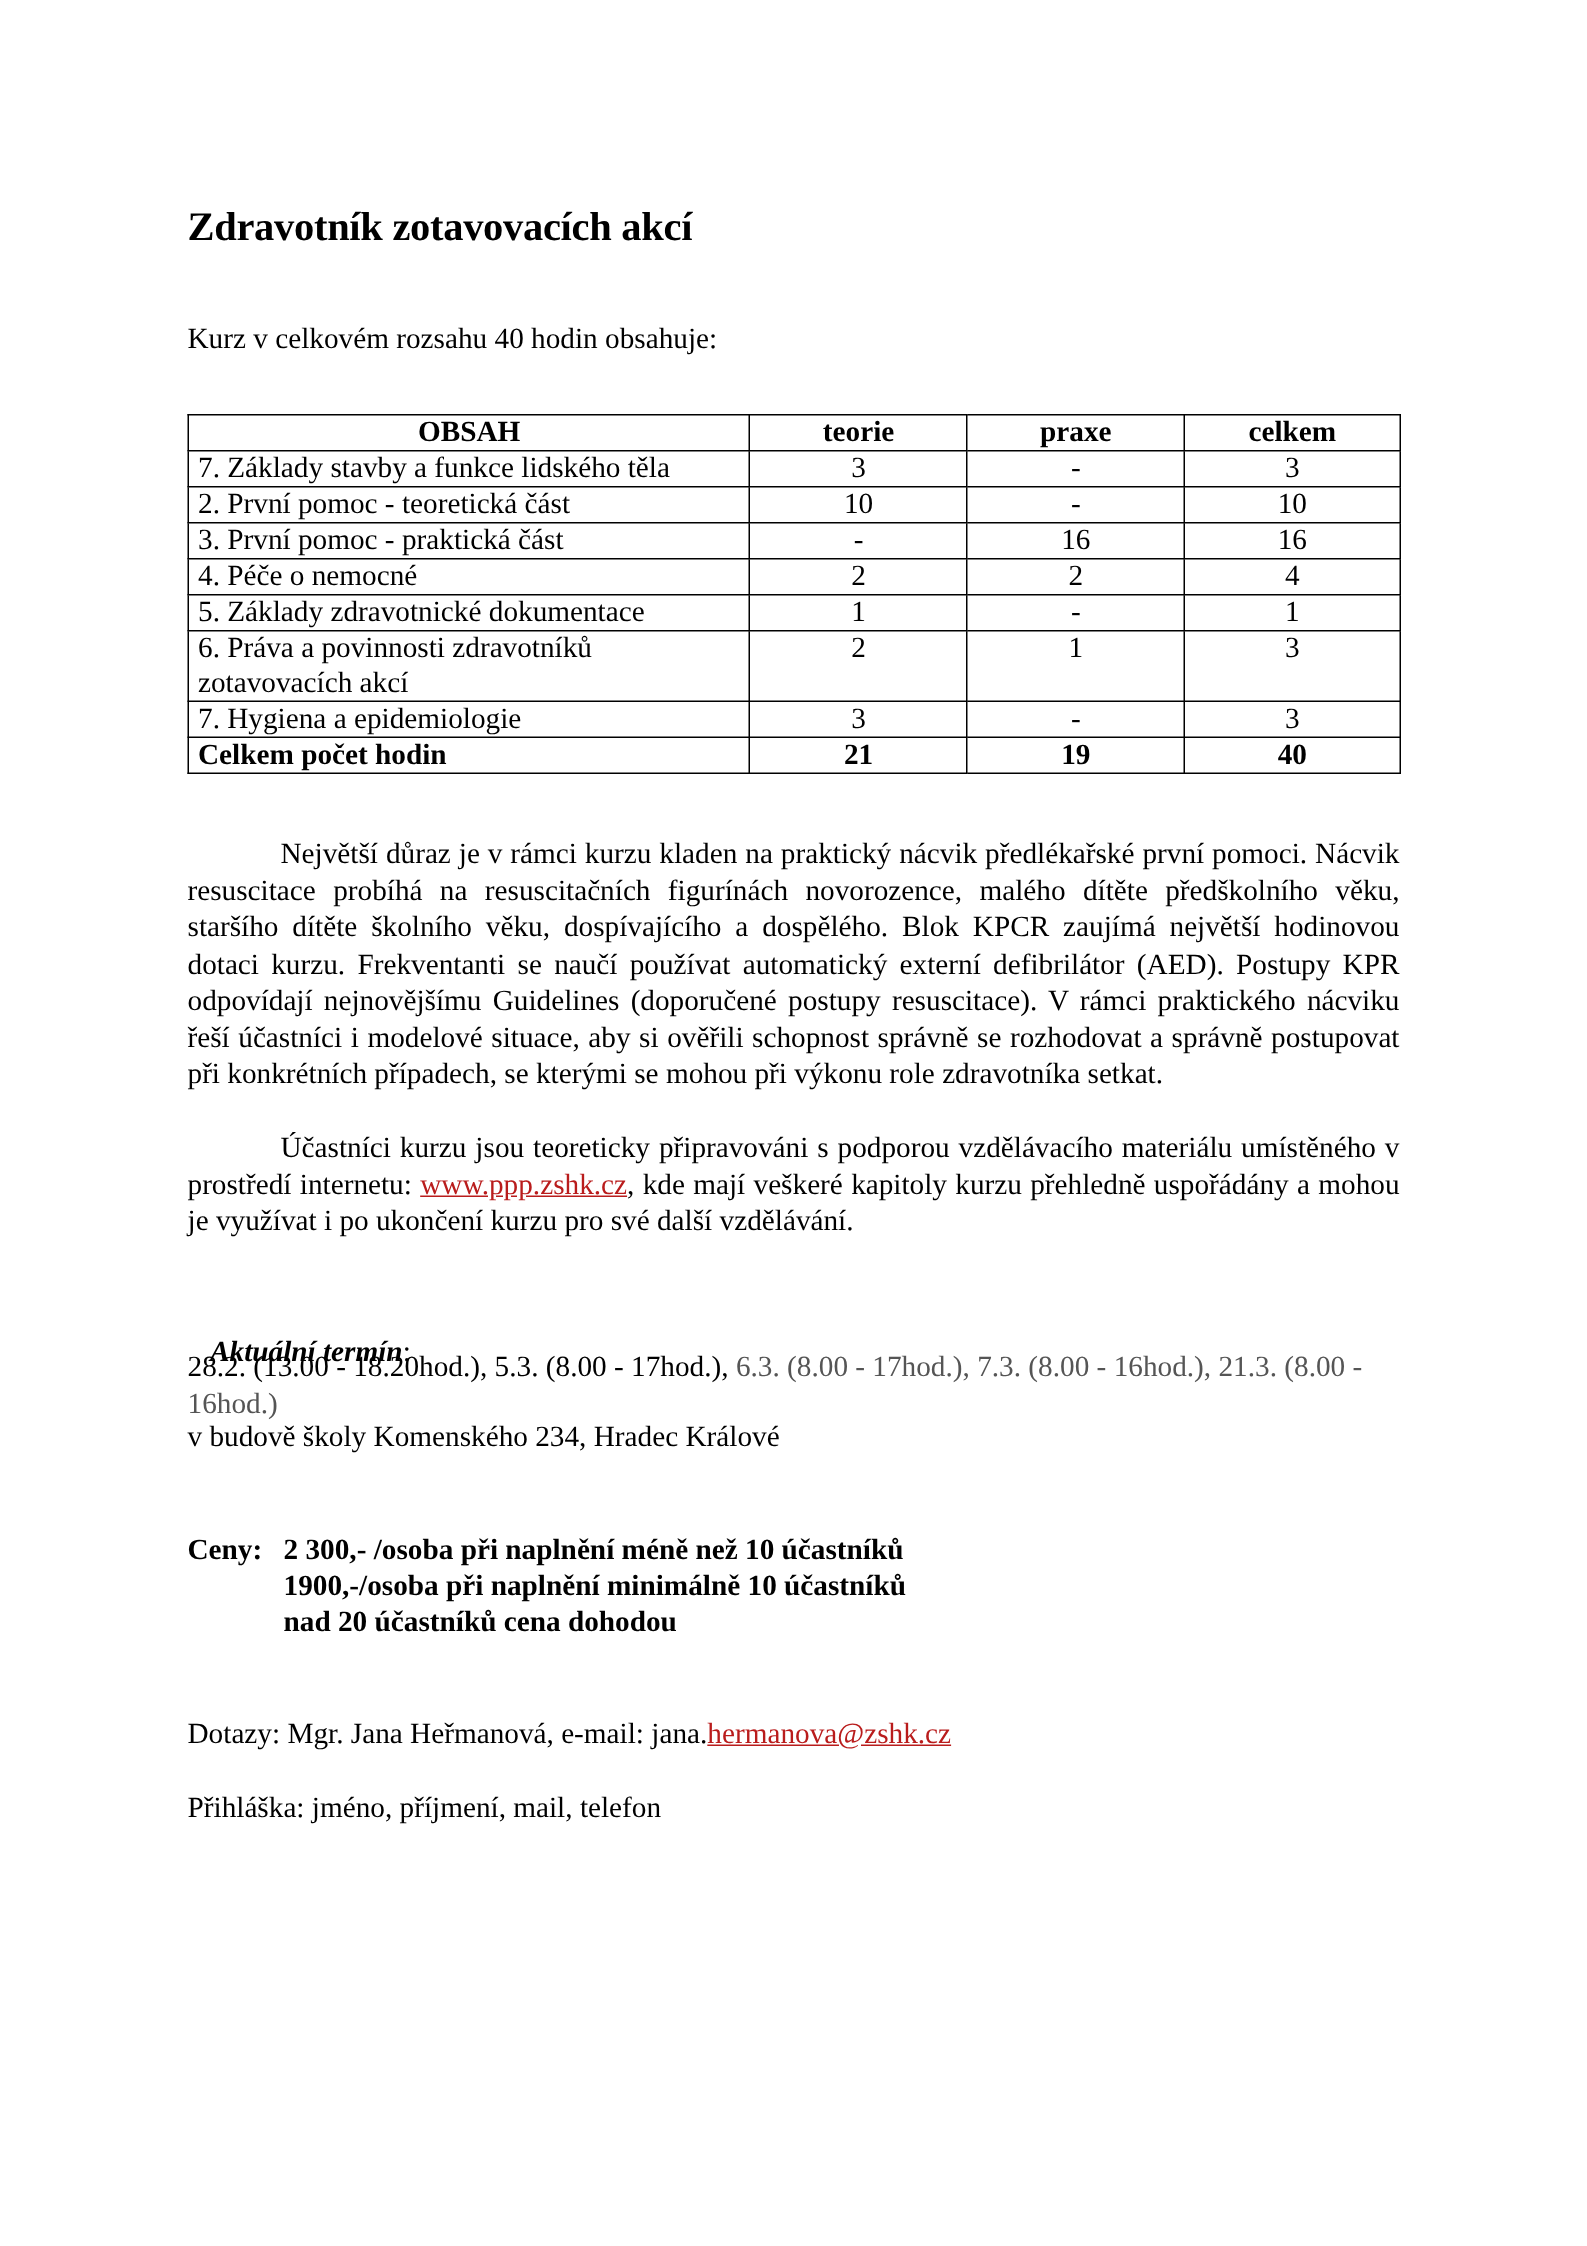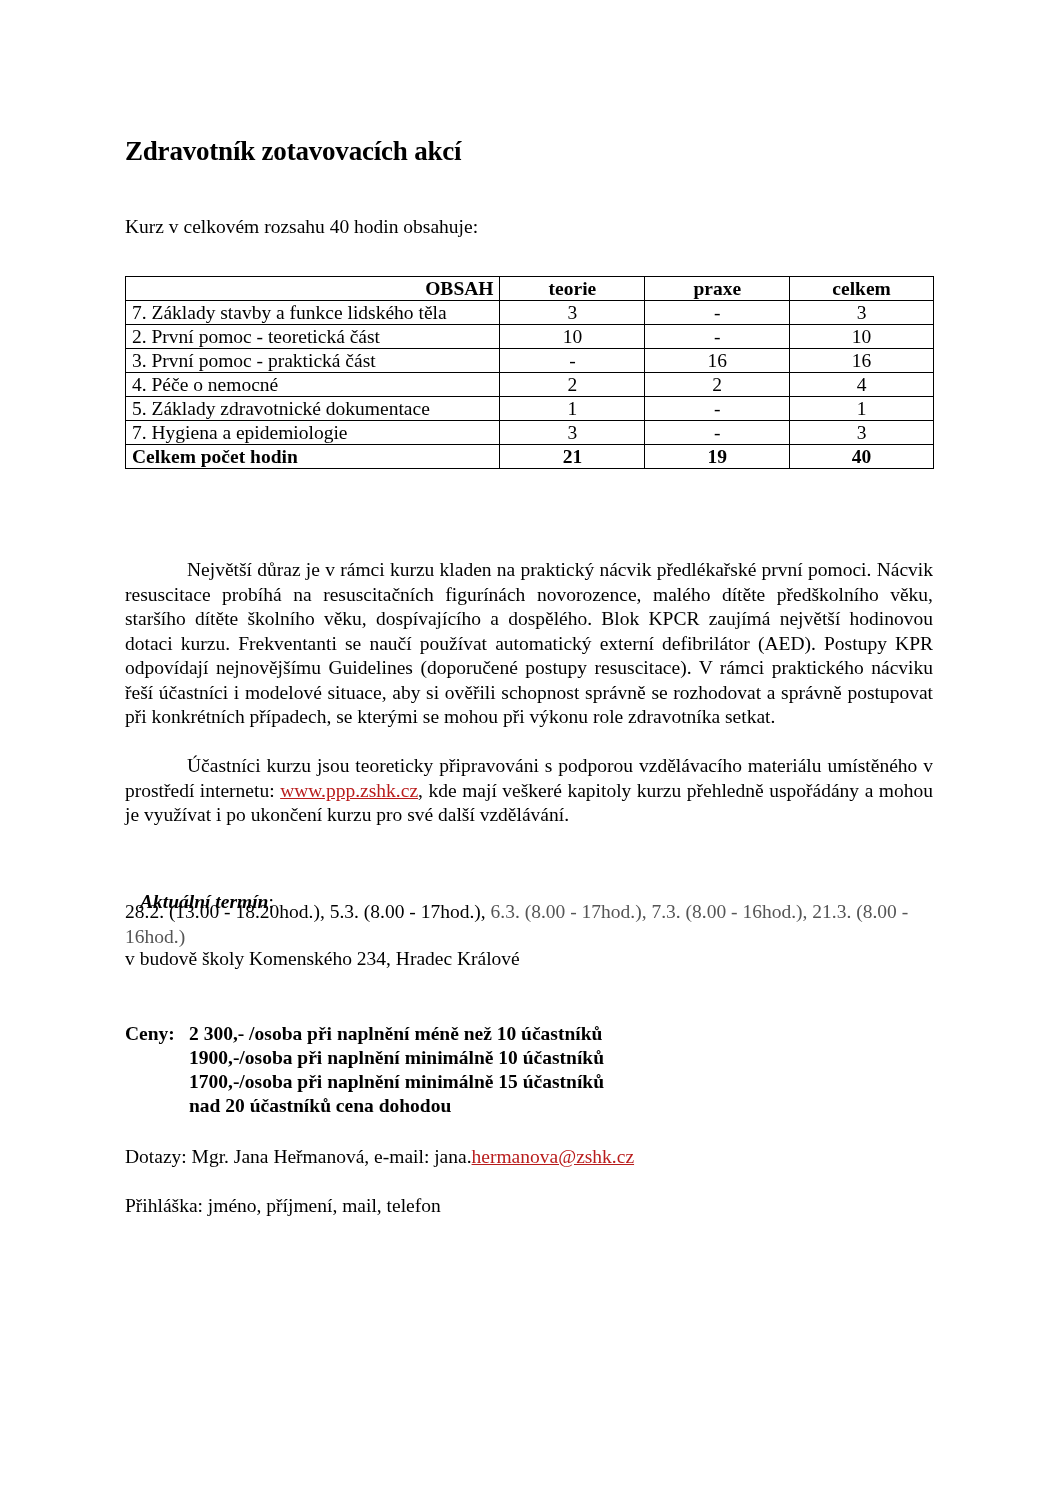--- a/index.html
+++ b/index.html
@@ -49,21 +49,21 @@
     }
     table.obsah td, table.obsah th {
       border: 1.5px solid #000;
       padding: 0 6px;
       vertical-align: top;
       height: 23px;
     }
     table.obsah th {
       font-weight: bold;
     }
-    table.obsah th.first { text-align: right; }
+    table.obsah th.first { text-align: center; }
     table.obsah td.num { text-align: center; }
     table.obsah col.c1 { width: 375px; }
     table.obsah col.c2 { width: 145px; }
     table.obsah col.c3 { width: 145px; }
     table.obsah col.c4 { width: 144px; }
     table.obsah tr.total td { font-weight: bold; }
     .para {
       position: absolute;
       left: 125px;
       width: 808px;
@@ -174,20 +174,26 @@
         <td>4. Péče o nemocné</td>
         <td class="num">2</td>
         <td class="num">2</td>
         <td class="num">4</td>
       </tr>
       <tr>
         <td>5. Základy zdravotnické dokumentace</td>
         <td class="num">1</td>
         <td class="num">-</td>
         <td class="num">1</td>
+      </tr>
+      <tr>
+        <td>6. Práva a povinnosti zdravotníků zotavovacích akcí</td>
+        <td class="num">2</td>
+        <td class="num">1</td>
+        <td class="num">3</td>
       </tr>
       <tr>
         <td>7. Hygiena a epidemiologie</td>
         <td class="num">3</td>
         <td class="num">-</td>
         <td class="num">3</td>
       </tr>
       <tr class="total">
         <td>Celkem počet hodin</td>
         <td class="num">21</td>
@@ -211,24 +217,20 @@
     <div class="row">
         <span class="label">Ceny:</span>
         <span>2 300,- /osoba při naplnění méně než 10 účastníků</span>
       </div>
     <div class="row">
         <span class="label"></span>
         <span>1900,-/osoba při naplnění minimálně 10 účastníků</span>
       </div>
     <div class="row">
         <span class="label"></span>
-        <span>1700,-/osoba při naplnění minimálně 15 účastníků</span>
-      </div>
-    <div class="row">
-        <span class="label"></span>
         <span>nad 20 účastníků cena dohodou</span>
       </div>
   </div>
 
   <p class="contact"><span>Dotazy: Mgr. Jana Heřmanová, e-mail: jana.</span><a class="link">hermanova@zshk.cz</a></p>
 
   <p class="signup">Přihláška: jméno, příjmení, mail, telefon</p>
 
 </div>
 

